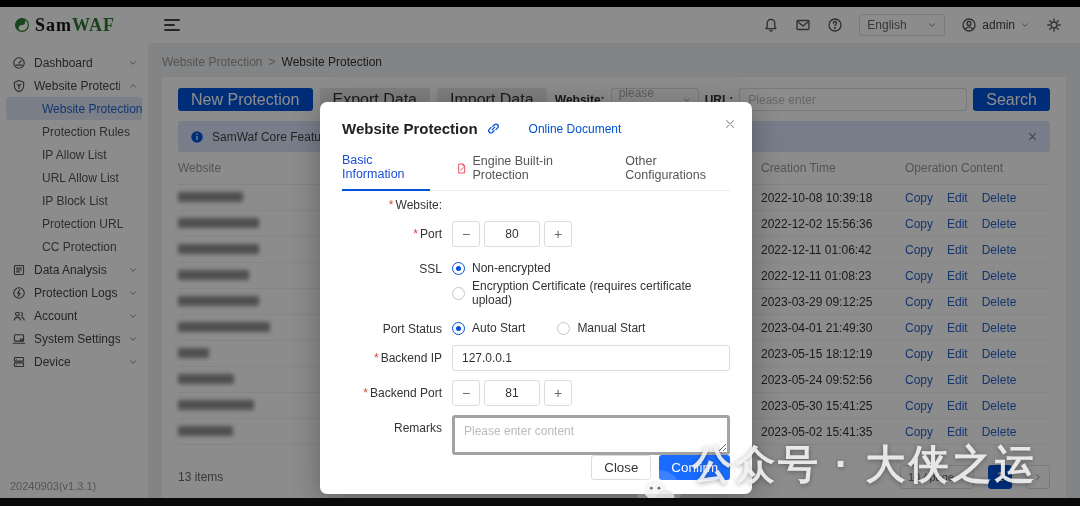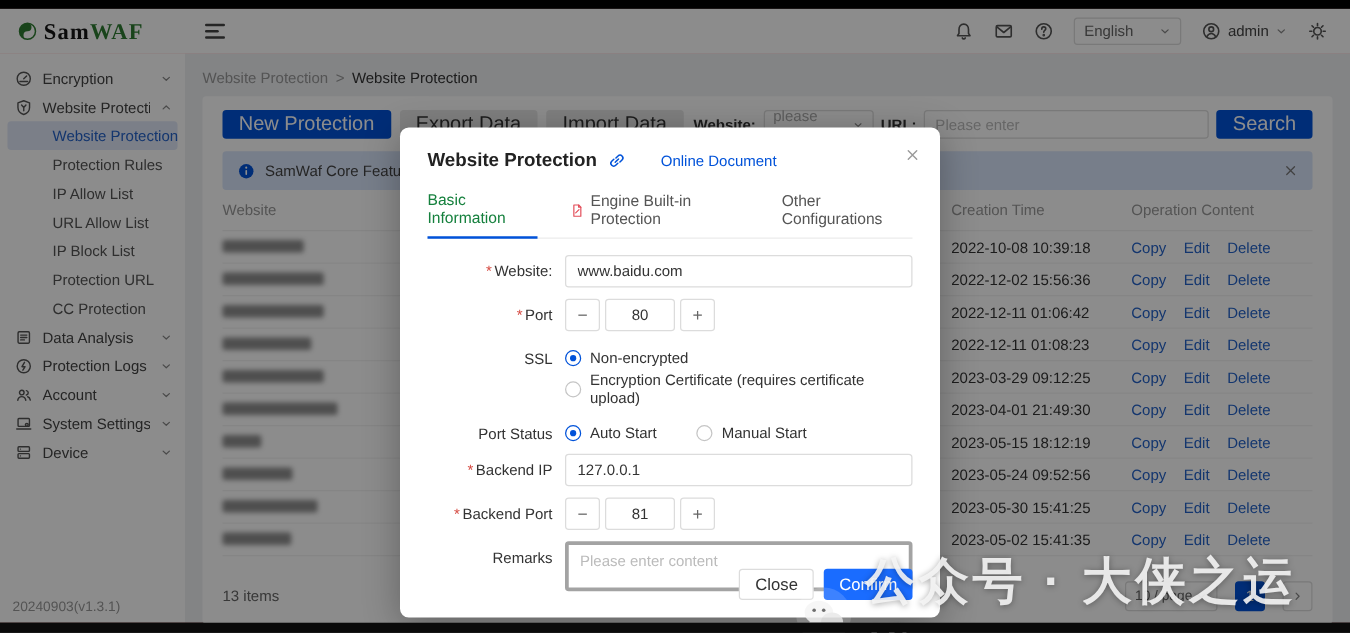--- a/index.html
+++ b/index.html
@@ -77,24 +77,24 @@
   .modal{position:absolute;left:320px;top:102px;width:432px;height:392px;background:#fff;border-radius:7px;box-shadow:0 6px 30px rgba(0,0,0,.3);z-index:30;padding:18px 22px 14px 22px;}
   .modal-head{display:flex;align-items:center;gap:8px;}
   .modal-title{font-size:15px;font-weight:bold;color:#222;}
   .link-ic{width:15px;height:15px;color:#0052d9;}
   .link-ic svg{width:100%;height:100%;display:block;}
   .doc-link{color:#0052d9;margin-left:20px;cursor:pointer;}
   .modal-x{position:absolute;right:16px;top:16px;width:12px;height:12px;color:#999;cursor:pointer;}
   .modal-x svg{width:100%;height:100%;display:block;}
   .tabs{display:flex;align-items:flex-end;gap:26px;margin-top:16px;border-bottom:1px solid #ebebeb;}
   .tab{padding-bottom:8px;color:#555;cursor:pointer;display:flex;align-items:center;gap:5px;font-size:12.5px;}
-  .tab.active{color:#15803d;border-bottom:2px solid #0052d9;margin-bottom:-1px;}
+  .tab.active{color:#1d4ed8;border-bottom:2px solid #0052d9;margin-bottom:-1px;}
   .tab .ticon{width:13px;height:13px;color:#e34d59;}
   .tab .ticon svg{width:100%;height:100%;display:block;}
-  .form{margin-top:13px;}
+  .form{margin-top:1px;}
   .frow{display:flex;align-items:flex-start;margin-bottom:9px;}
   .flabel{width:100px;text-align:right;padding-top:6px;color:#333;flex:0 0 100px;}
   .req{color:#d54941;margin-right:2px;}
   .fctl{flex:1;margin-left:10px;}
   .tinput{width:100%;height:26px;border:1px solid #dcdcdc;border-radius:3px;padding:0 9px;font-size:12px;color:#333;}
   .tinput::placeholder{color:#bbb;}
   .stepper{display:flex;align-items:stretch;gap:4px;height:26px;}
   .step-btn{width:28px;border:1px solid #dcdcdc;border-radius:3px;display:flex;align-items:center;justify-content:center;color:#666;background:#fff;cursor:pointer;font-size:14px;}
   .step-val{width:56px;border:1px solid #dcdcdc;border-radius:3px;display:flex;align-items:center;justify-content:center;color:#333;}
   .radio-line{display:flex;align-items:center;gap:7px;padding-top:6px;}
@@ -183,21 +183,21 @@
       <div>
 
           <div class="side-item">
             <span class="sicon">
               <svg xmlns="http://www.w3.org/2000/svg" viewBox="0 0 16 16" fill="none" stroke="currentColor" stroke-width="1.3" stroke-linecap="round" stroke-linejoin="round">
                 <circle cx="8" cy="8" r="6"></circle>
                 <path d="M8 8l2.6-2.6"></path>
                 <path d="M4.5 10.5h7"></path>
               </svg>
             </span>
-            <span class="lbl">Encryption</span>
+            <span class="lbl">Dashboard</span>
             <span class="chev">
               <svg xmlns="http://www.w3.org/2000/svg" viewBox="0 0 16 16" fill="none" stroke="currentColor" stroke-width="1.6" stroke-linecap="round" stroke-linejoin="round">
                 <path d="M4 6.2 8 10l4-3.8"></path>
               </svg>
             </span>
           </div>
 
           <div class="side-item open">
             <span class="sicon">
               <svg xmlns="http://www.w3.org/2000/svg" viewBox="0 0 16 16" fill="none" stroke="currentColor" stroke-width="1.3" stroke-linecap="round" stroke-linejoin="round">
@@ -542,21 +542,20 @@
         <span>Engine Built-in Protection</span>
       </div>
       <div class="tab">
           <span>Other Configurations</span>
         </div>
     </div>
 
     <div class="form">
       <div class="frow">
         <div class="flabel"><span class="req">*</span><span>Website:</span></div>
-        <div class="fctl"><input class="tinput" value="www.baidu.com" style=""></div>
       </div>
       <div class="frow">
         <div class="flabel"><span class="req">*</span><span>Port</span></div>
         <div class="fctl">
           <div class="stepper">
             <div class="step-btn">−</div>
             <div class="step-val">80</div>
             <div class="step-btn">+</div>
           </div>
         </div>

